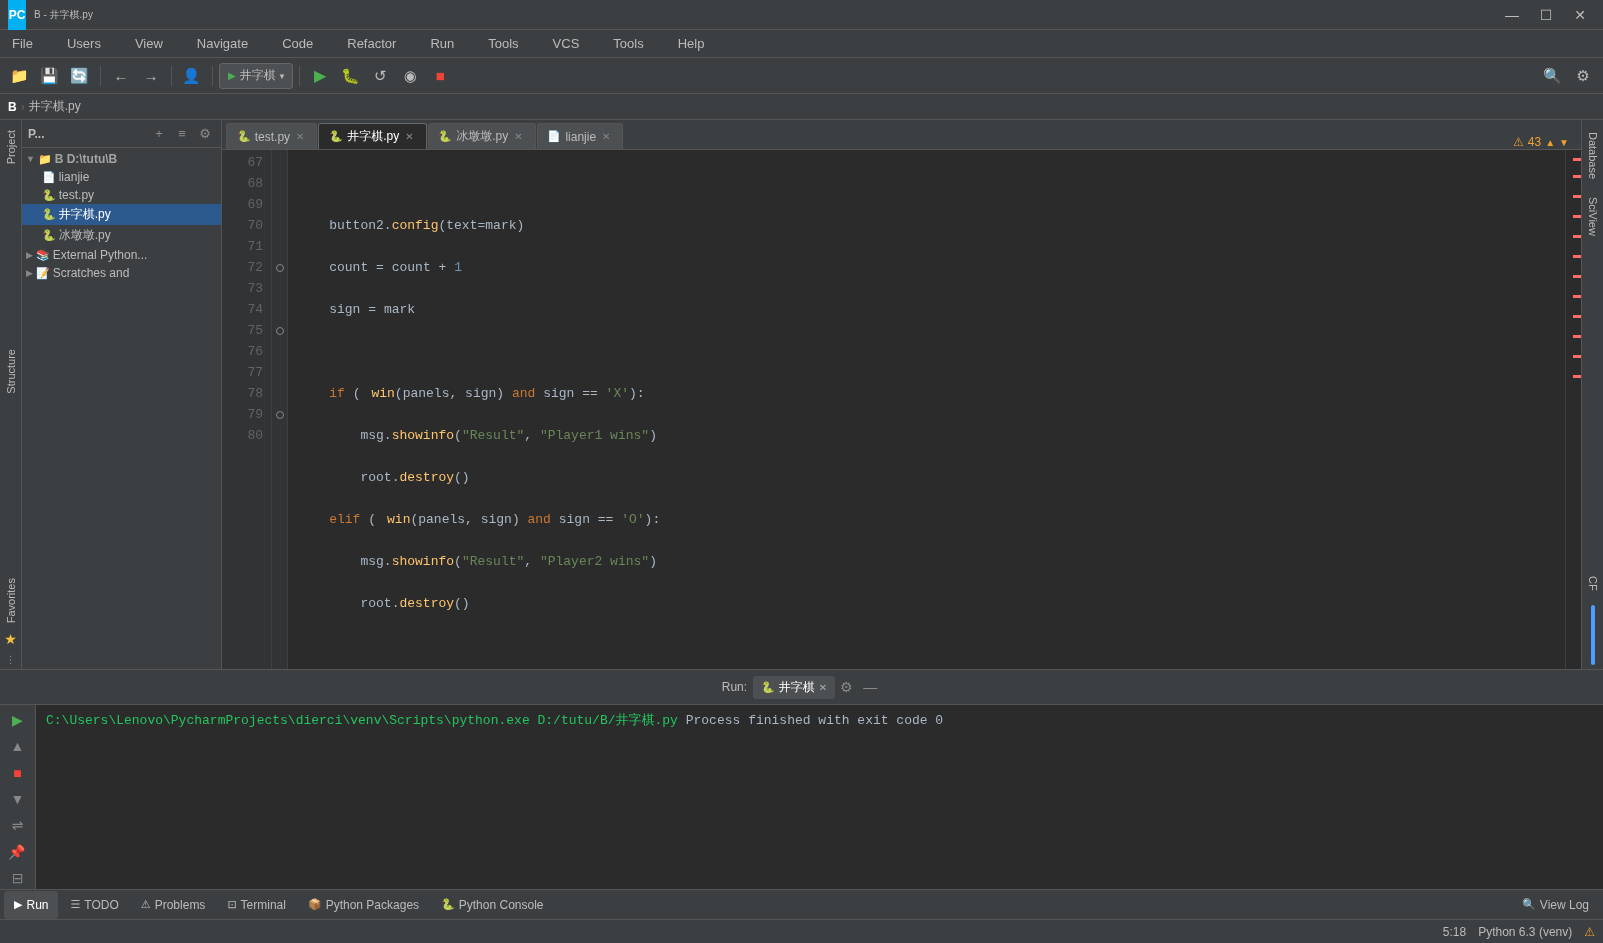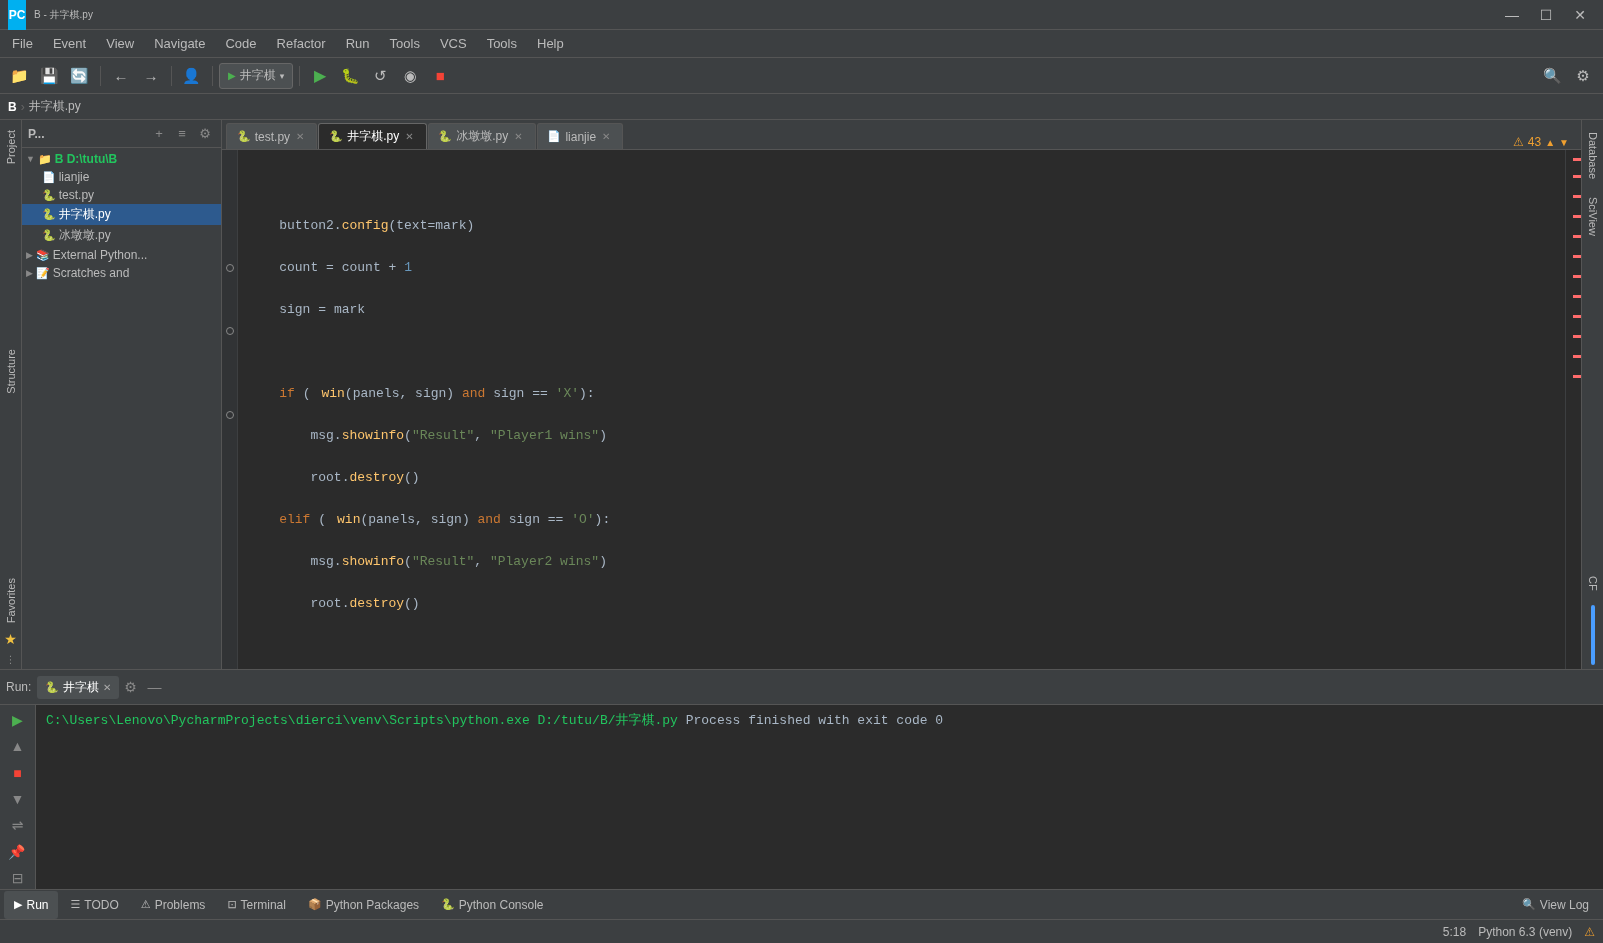--- a/index.html
+++ b/index.html
@@ -66,21 +66,21 @@
 
     
     .menu-bar {
       background: #3c3f41;
       height: 28px;
       display: flex;
       align-items: center;
       padding: 0 4px;
       border-bottom: 1px solid #555;
       flex-shrink: 0;
-      gap: 4px;
+      gap: 18px;
     }
     .menu-item {
       padding: 4px 8px;
       color: #bbb;
       cursor: pointer;
       font-size: 13px;
       border-radius: 3px;
     }
 
     
@@ -361,21 +361,21 @@
       flex-direction: column;
       border-top: 1px solid #555;
       background: #2b2b2b;
       flex-shrink: 0;
     }
     .run-header {
       height: 34px;
       background: #3c3f41;
       display: flex;
       align-items: center;
-      justify-content: flex-start;
+      justify-content: center;
       padding: 17px 6px;
       border-bottom: 1px solid #555;
       flex-shrink: 0;
     }
     .run-header-left {
       display: flex;
       align-items: center;
       gap: 6px;
       font-size: 12px;
       color: #bbb;
@@ -556,21 +556,21 @@
   </div>
   <div class="title-bar-controls">
     <button class="title-btn">—</button>
     <button class="title-btn">☐</button>
     <button class="title-btn close">✕</button>
   </div>
 </div>
 
 <div class="menu-bar">
   <div class="menu-item">File</div>
-  <div class="menu-item">Event</div>
+  <div class="menu-item">Users</div>
   <div class="menu-item">View</div>
   <div class="menu-item">Navigate</div>
   <div class="menu-item">Code</div>
   <div class="menu-item">Refactor</div>
   <div class="menu-item">Run</div>
   <div class="menu-item">Tools</div>
   <div class="menu-item">VCS</div>
   <div class="menu-item">Tools</div>
   <div class="menu-item">Help</div>
 </div>
@@ -632,21 +632,21 @@
         <button class="panel-action-btn">+</button>
         <button class="panel-action-btn">≡</button>
         <button class="panel-action-btn">⚙</button>
       </div>
     </div>
     <div class="project-tree">
 
       <div class="tree-item">
         <span class="expand-arrow">▼</span>
         <span class="tree-icon folder-icon">📁</span>
-        <span style="font-weight:bold;color:#22c55e;">B  D:\tutu\B</span>
+        <span style="font-weight:bold;color:#a3a3a3;">B  D:\tutu\B</span>
       </div>
 
       <div class="tree-item" style="padding-left:20px;">
         <span class="tree-icon file-icon">📄</span>
         <span>lianjie</span>
       </div>
 
       <div class="tree-item" style="padding-left:20px;">
         <span class="tree-icon file-icon-py">🐍</span>
         <span>test.py</span>
@@ -708,20 +708,36 @@
       <div style="display:flex;align-items:center;gap:4px;padding:0 8px;font-size:12px;color:#f0a030;">
         <span>⚠</span>
         <span>43</span>
         <span style="font-size:10px;">▲</span>
         <span style="font-size:10px;">▼</span>
       </div>
     </div>
 
     <div class="editor-content">
 
+      <div class="line-numbers">
+        <div>67</div>
+        <div>68</div>
+        <div>69</div>
+        <div>70</div>
+        <div>71</div>
+        <div>72</div>
+        <div>73</div>
+        <div>74</div>
+        <div>75</div>
+        <div>76</div>
+        <div>77</div>
+        <div>78</div>
+        <div>79</div>
+        <div>80</div>
+      </div>
 
       <div class="gutter">
         <div style="height:21px;"></div>
         <div style="height:21px;"></div>
         <div style="height:21px;"></div>
         <div style="height:21px;"></div>
         <div style="height:21px;"></div>
         <div style="height:21px;display:flex;align-items:center;justify-content:center;">
             <div class="gutter-dot"></div>
           </div>

